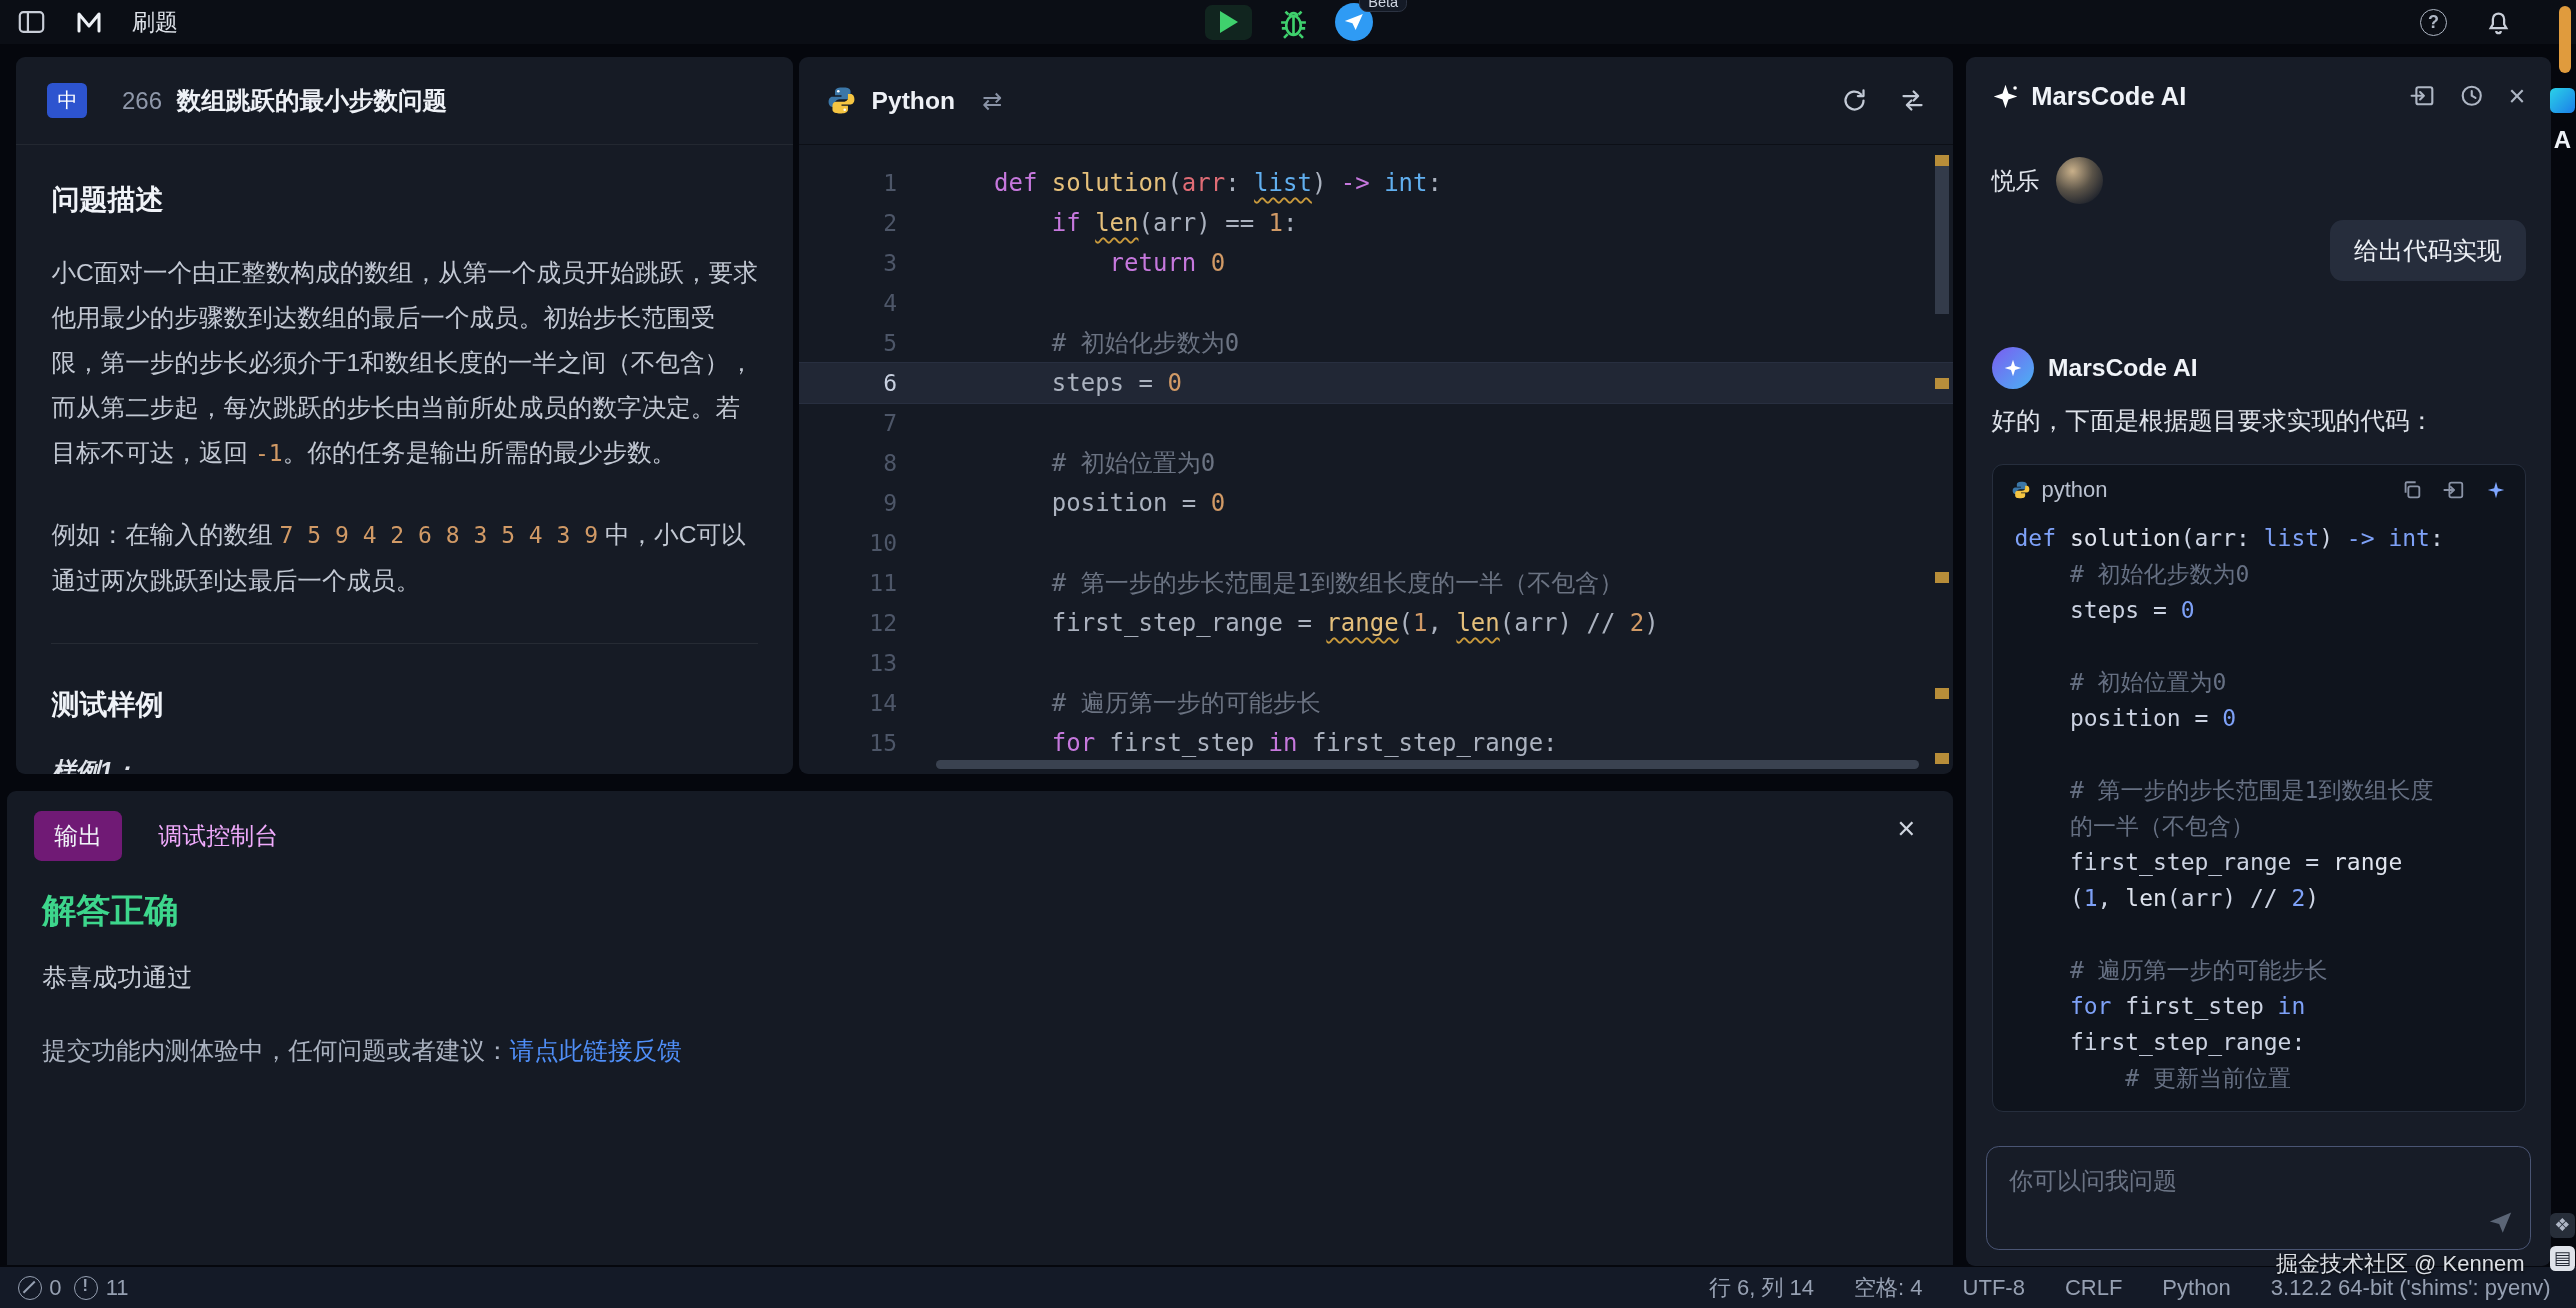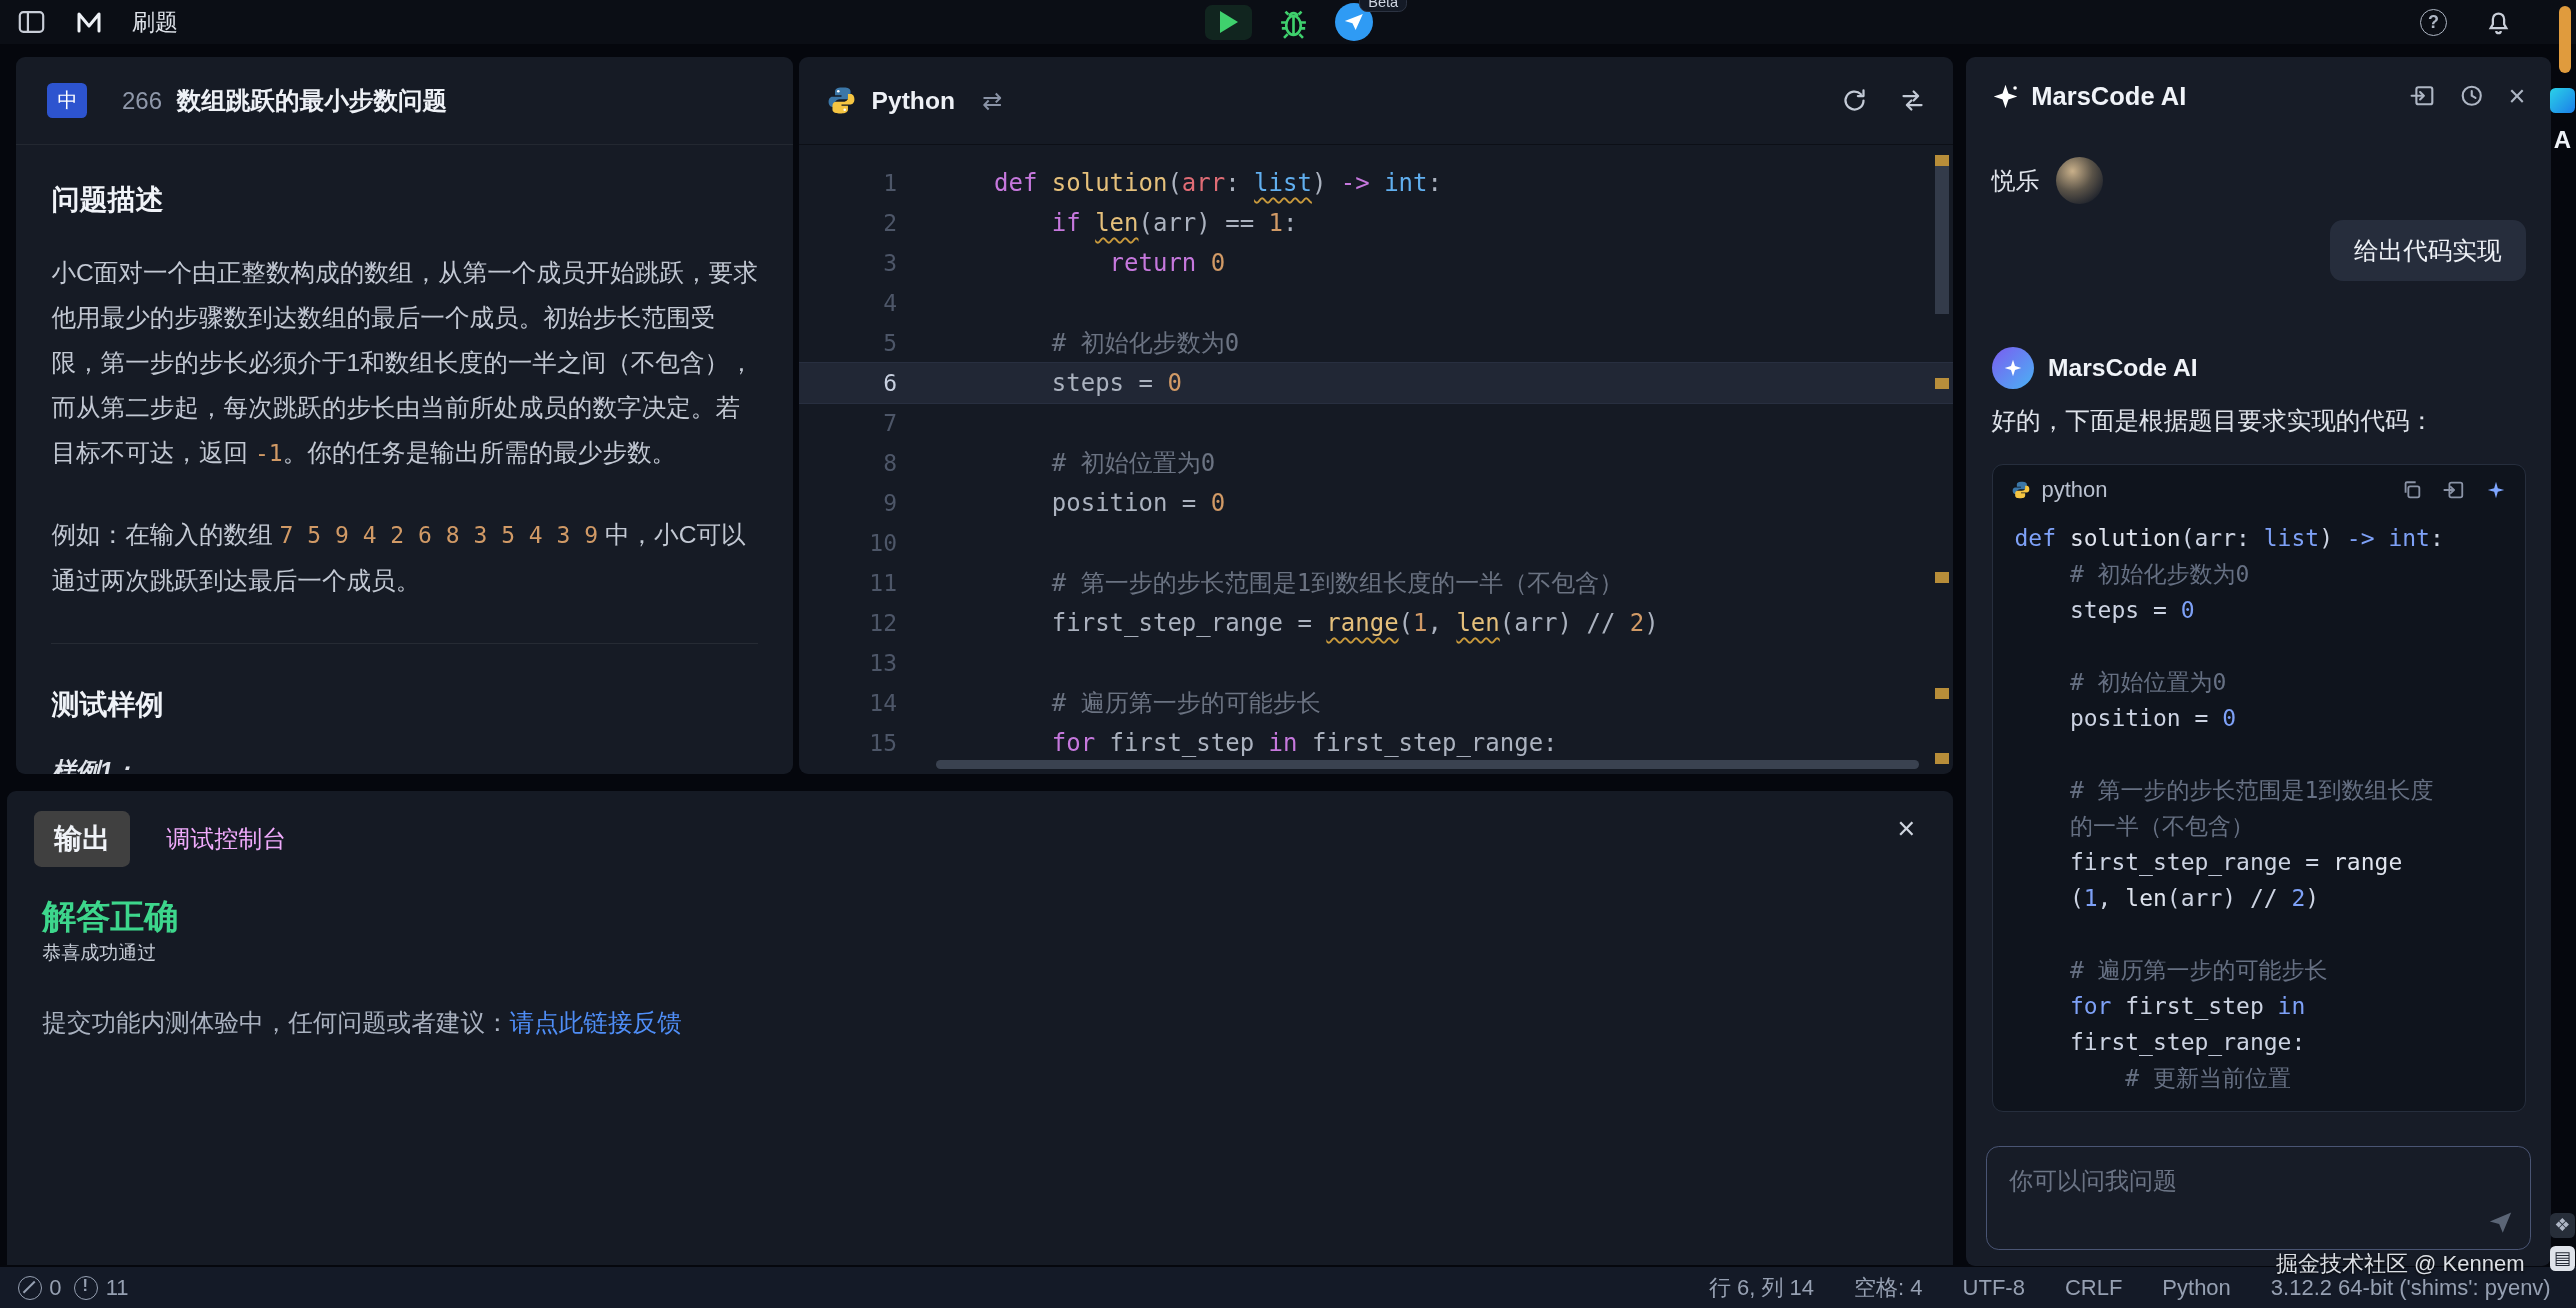--- a/index.html
+++ b/index.html
@@ -62,26 +62,26 @@
   .cm { color:#6b7382; }
   .squig { text-decoration:underline; text-decoration-style:wavy; text-decoration-color:var(--c-warning_yellow,#c99a3c);
            text-decoration-thickness:1.8px; text-underline-offset:6.4px; }
   .ed-vscroll { position:absolute; right:3.6px; top:91px; width:14.6px; height:626px; }
   .ed-vthumb { position:absolute; right:0; top:18px; width:14.6px; height:148px; background:#333b4a; }
   .ed-mark { position:absolute; right:0; width:14.6px; height:11px; background:var(--c-warning_yellow,#c99a3c); opacity:.9; }
   .ed-hscroll { position:absolute; left:137px; bottom:4.6px; width:983px; height:9px; background:#3a4250; border-radius:4.6px; }
 
   
   .op-header { position:relative; display:flex; align-items:center; gap:36px; padding:20px 27px 7.3px 27px; }
-  .op-tab-active { background:#404040; color:#f0f3f8; font-weight:bold; font-size:28px; padding:9px 20px; border-radius:7.3px; }
+  .op-tab-active { background:#701a75; color:#f0f3f8; font-weight:normal; font-size:24px; padding:9px 20px; border-radius:7.3px; }
   .op-tab { color:#f0abfc; font-size:24px; }
   .op-close { position:absolute; right:38px; top:22px; font-size:31px; color:#cfd5df; line-height:1; }
   .op-body { padding:20px 35px; }
   .op-result { color:var(--c-accent_green,#3dd68c); font-size:34px; font-weight:bold; }
-  .op-sub { color:#c6ccd6; font-size:19px; }
+  .op-sub { color:#c6ccd6; font-size:25px; margin-top:27px; }
   .op-feedback { color:#aab2c0; font-size:24.6px; margin-top:40px; }
   .op-feedback a { color:var(--c-link_blue,#4f8ef7); text-decoration:none; }
 
   
   .ai-header { height:78px; display:flex; align-items:center; padding:0 25.5px; }
   .ai-title { display:flex; align-items:center; gap:12.8px; font-size:25.5px; font-weight:bold; color:#f0f3f8; }
   .ai-header-actions { margin-left:auto; display:flex; align-items:center; gap:24px; color:#aeb6c4; }
   .ai-chat { position:absolute; left:0; right:0; top:78px; bottom:142px; overflow:hidden; padding:22px 25.5px 0 25.5px; }
   .user-row { display:flex; justify-content:flex-start; align-items:center; gap:16.4px; }
   .user-name { font-size:24px; color:#dfe3ea; }

